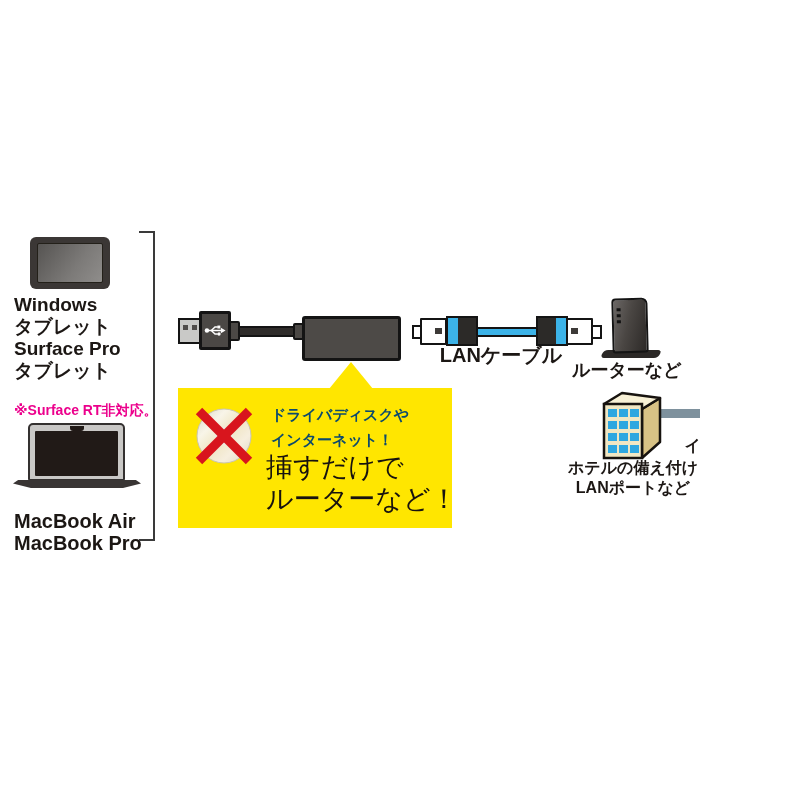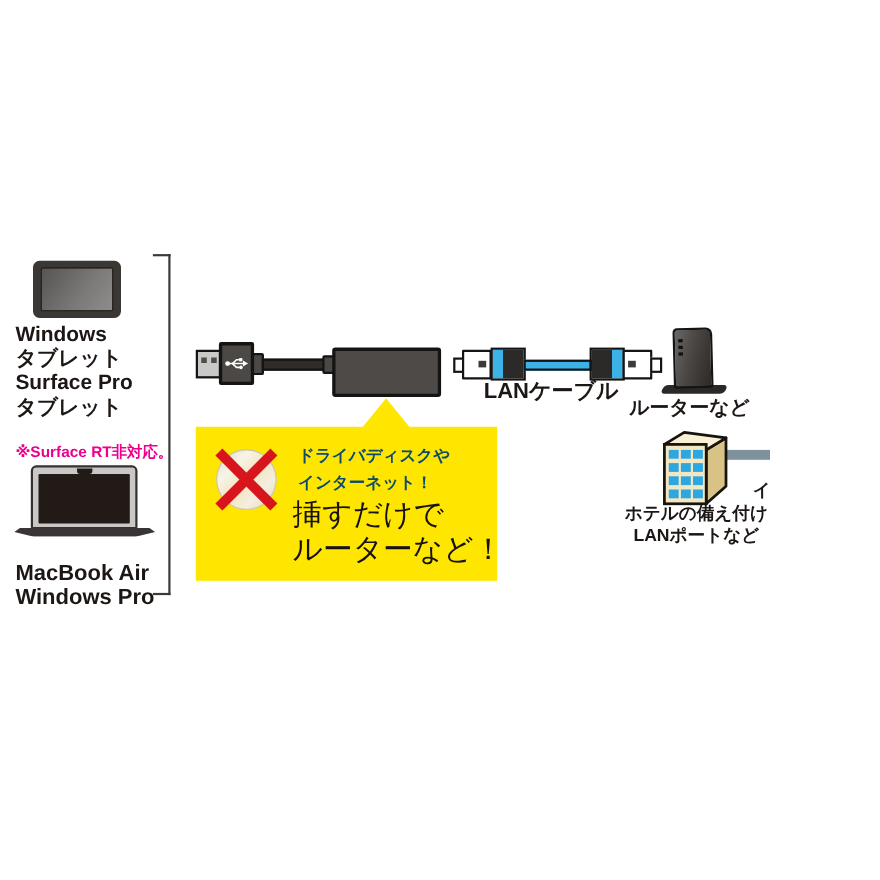--- a/index.html
+++ b/index.html
@@ -85,21 +85,21 @@
   </div>
   <div class="abs note-pink">※Surface RT非対応。</div>
 
   <div class="abs laptop-lid">
     <div class="laptop-camera"></div>
     <div class="laptop-screen"></div>
   </div>
   <div class="abs laptop-base"></div>
   <div class="abs device-label mac-label">
     <div>MacBook Air</div>
-    <div>Windows Pro</div>
+    <div>MacBook Pro</div>
   </div>
   <div class="abs bracket"></div>
 
   <div>
     <div class="abs usb-metal">
       <div class="usb-pin p1"></div>
       <div class="usb-pin p2"></div>
     </div>
     <div class="abs usb-plug-body">
       <svg width="22" height="13" viewBox="0 0 24 14">

